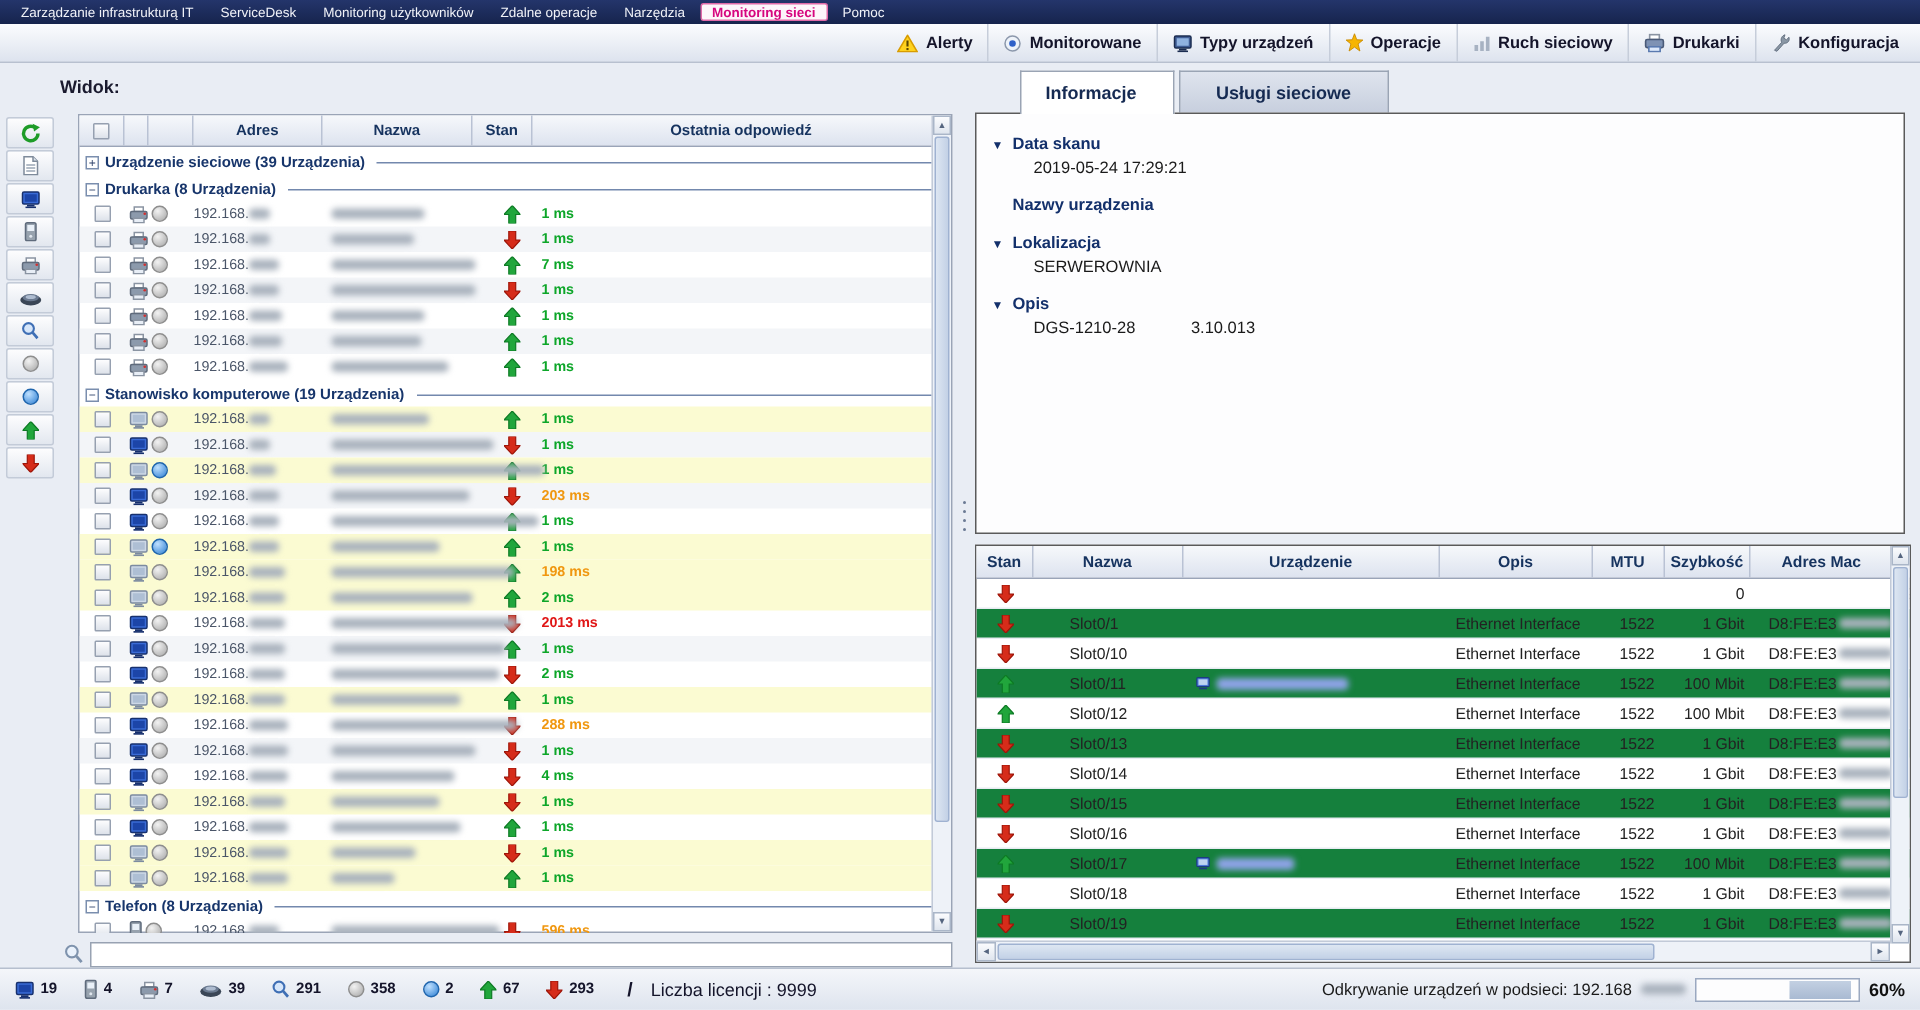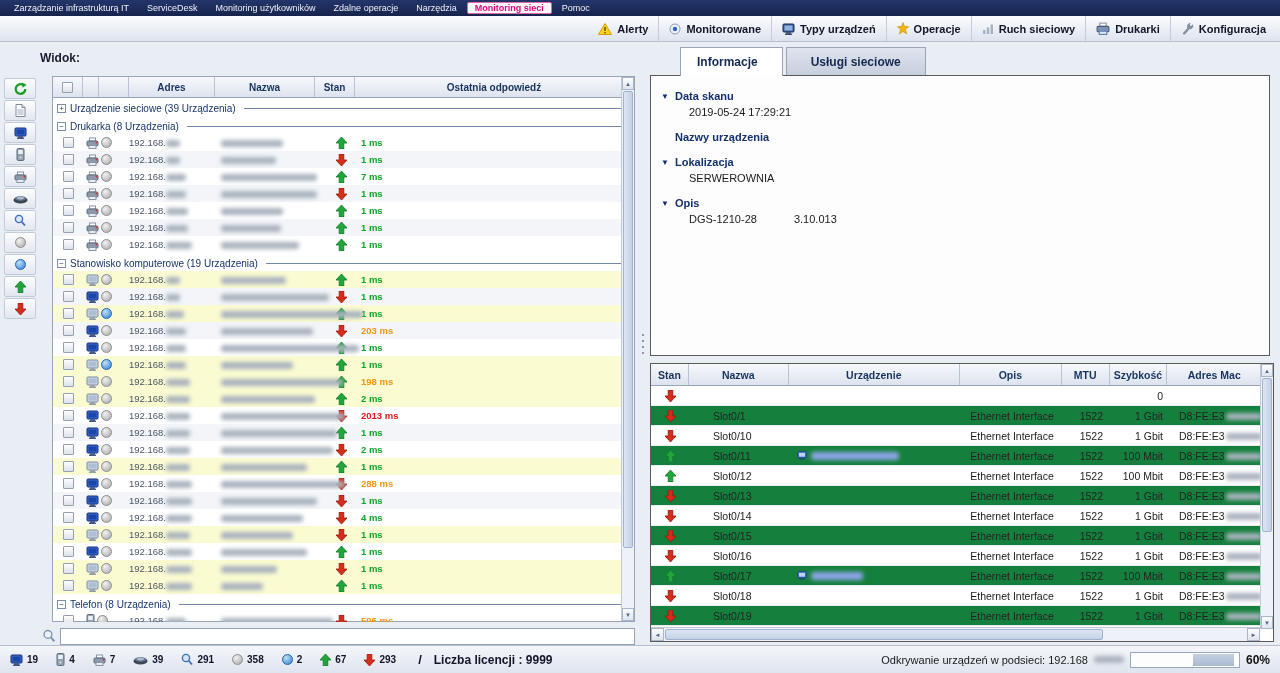--- a/index.html
+++ b/index.html
@@ -33,21 +33,21 @@
   .sbtn { width:32px; height:21px; margin-bottom:1px; border:1px solid #c3cbd8; border-radius:2px;
     background:linear-gradient(#fdfdfe,#e2e7ef); display:flex; align-items:center; justify-content:center; cursor:pointer; }
 
   .table-area { position:absolute; left:52px; top:34px; width:583px; height:546px; background:#fff; border:1px solid #9aa4b6; }
   .lhead { display:flex; height:21px; background:linear-gradient(#f6f8fb,#dde3ef); border-bottom:1px solid #9aa4b8;
     font-size:10px; font-weight:bold; color:#16335f; }
   .lhead .hc { border-right:1px solid #b9c2d4; display:flex; align-items:center; justify-content:center; height:100%; }
   .lbody { position:relative; height:524px; overflow:hidden; font-size:9.5px; }
   .lgroup { display:flex; align-items:center; height:16px; margin-top:2px; padding-left:4px; }
   .lgroup .exp { width:9px; height:9px; border:1px solid #7a8eae; background:#fff; font-size:8px; line-height:7px; text-align:center; color:#30436b; margin-right:4px; cursor:pointer; flex:0 0 auto; }
-  .lgroup .glabel { font-size:10px; font-weight:normal; color:#17356b; white-space:nowrap; }
+  .lgroup .glabel { font-size:10px; font-weight:bold; color:#17356b; white-space:nowrap; }
   .lgroup .gline { flex:1; border-top:1px solid #7388ad; margin:0 6px 0 8px; }
   .lrow { display:flex; align-items:center; height:17px; }
   .lrow.stripe { background:#f3f5f8; }
   .lrow.hl { background:#fbfbd2; }
   .c-check { width:30px; display:flex; justify-content:center; }
   .c-icons { width:46px; display:flex; align-items:center; gap:2px; padding-left:3px; }
   .c-adres { width:92px; color:#4a5568; }
   .c-nazwa { width:100px; }
   .c-stan  { width:40px; display:flex; justify-content:center; }
   .c-resp  { flex:1; text-align:left; font-weight:bold; }
@@ -96,21 +96,21 @@
   .ic-mtu { width:48px; text-align:right; padding-right:8px; }
   .ic-szyb { width:58px; text-align:right; padding-right:6px; }
   .ic-mac { width:95px; padding-left:10px; white-space:nowrap; }
   .ic-ip { flex:1; text-align:right; padding-right:2px; overflow:hidden; }
 
   
   .statusbar { position:absolute; bottom:0; left:0; width:1280px; height:28px;
     background:linear-gradient(#f4f6fa,#dee4ee); border-top:1px solid #b6bfce; display:flex; align-items:center; padding:0 10px; }
   .counter { display:flex; align-items:center; gap:4px; margin-right:18px; font-size:10px; font-weight:bold; color:#14142a; }
   .slash { font-size:13px; font-weight:bold; margin:0 12px 0 4px; color:#14142a; }
-  .license { font-size:12px; font-weight:bold; color:#14142a; }
+  .license { font-size:12px; font-weight:normal; color:#14142a; }
   .disc { margin-left:auto; display:flex; align-items:center; gap:6px; font-size:11px; color:#1a1a1a; }
   .pbar { width:110px; height:16px; border:1px solid #9aa8c0; background:#fdfdfe; position:relative; }
   .pbar .fill { position:absolute; top:1px; bottom:1px; left:57%; width:38%; background:linear-gradient(#c3d0e2,#a9bad2); }
   .pct { font-size:12px; font-weight:bold; color:#111; }
 
   .ic { display:inline-flex; align-items:center; justify-content:center; }
   .globe { width:11px; height:11px; border-radius:50%; display:inline-block; }
   .globe.gray { background:radial-gradient(circle at 35% 30%, #f2f2f2, #a6a6a6); border:1px solid #8e8e8e; }
   .globe.blue { background:radial-gradient(circle at 35% 30%, #bfe0ff, #2d7fd3); border:1px solid #1f65ad; }
 </style>

